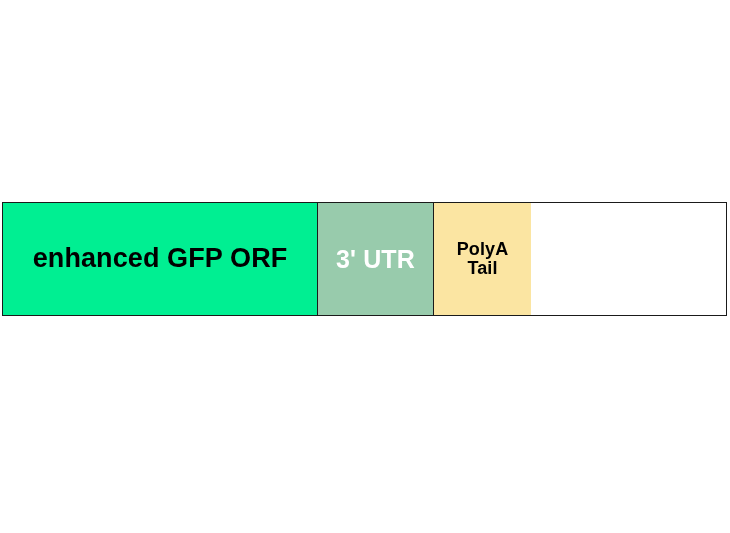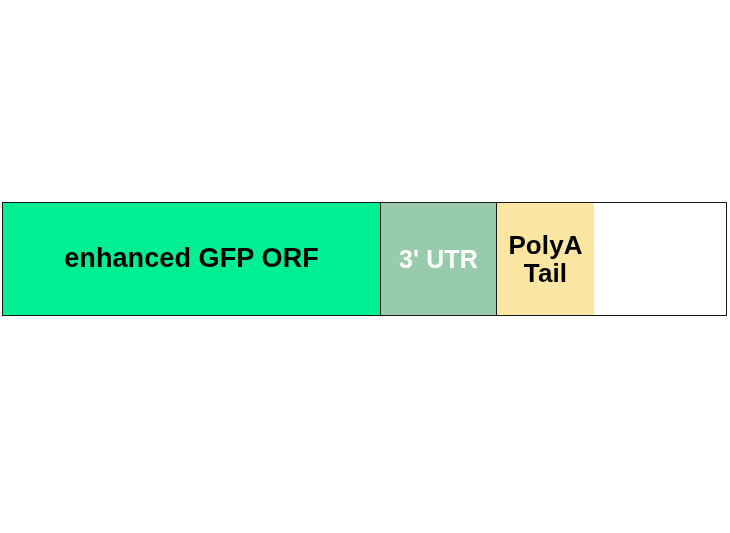--- a/index.html
+++ b/index.html
@@ -47,29 +47,29 @@
     font-weight: bold;
     line-height: 1.08;
     letter-spacing: 0.1px;
     white-space: pre-line;
     padding: 0 2px;
   }
 
   
   .seg-cap      { width: 76px;  }
   .seg-utr5     { width: 112px; }
-  .seg-orf      { width: 378px; }
+  .seg-orf      { width: 315px; }
   .seg-utr3     { width: 116px; }
   .seg-polya    { width: 97px;  }
 
   .seg-cap   .segment-label { font-size: 27px; }
   .seg-utr5  .segment-label { font-size: 27px; }
   .seg-orf   .segment-label { font-size: 27px; }
   .seg-utr3  .segment-label { font-size: 25px; }
-  .seg-polya .segment-label { font-size: 26px; }
+  .seg-polya .segment-label { font-size: 18px; }
 </style>
 </head>
 <body style="background-color: rgb(255, 255, 255);">
 
 <div id="construct-diagram" style="border-color: rgb(26, 26, 26);">
 
 
 
   <div class="segment seg-orf" style="background-color: rgb(0, 239, 146); border-right-color: rgb(26, 26, 26);">
     <span class="segment-label" style="color: rgb(0, 0, 0);">enhanced GFP ORF</span>

